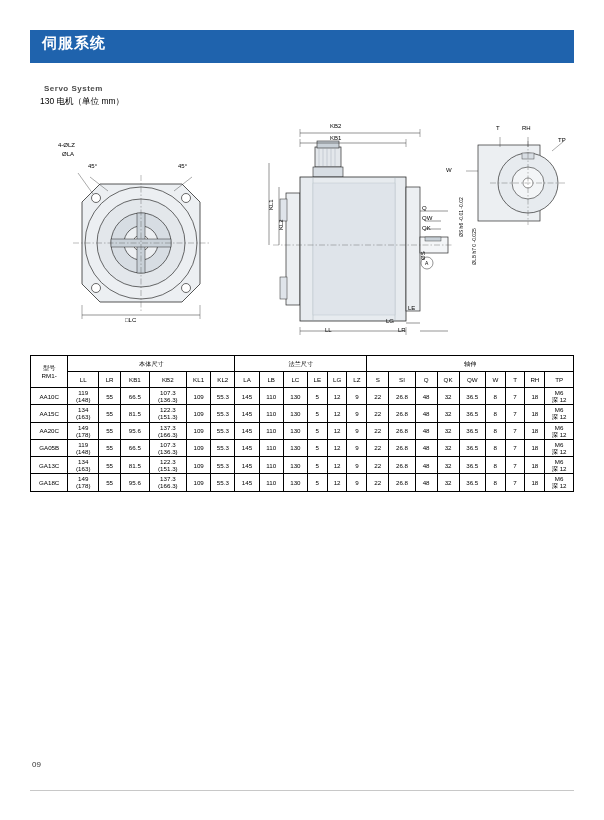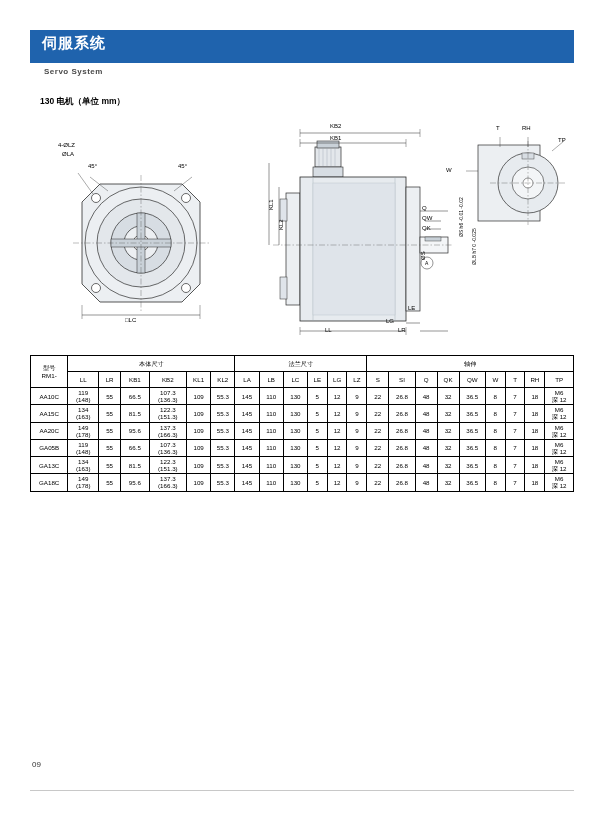--- a/index.html
+++ b/index.html
@@ -19,26 +19,26 @@
     background:#1f63ad;
   }
   .hdr-title{
     position:absolute;left:12px;top:4px;
     color:#fff;font-size:15px;font-weight:bold;letter-spacing:1px;
   }
   .hdr-bar2{
     position:absolute;left:30px;top:60px;width:544px;height:3px;background:#1f63ad;
   }
   .hdr-sub{
-    position:absolute;left:44px;top:67px;
+    position:absolute;left:44px;top:84px;
     font-size:8px;color:#4a4a4a;font-weight:bold;letter-spacing:.5px;
   }
   .sect-title{
     position:absolute;left:40px;top:96px;
-    font-size:8.5px;font-weight:bold;color:#000;
+    font-size:8.5px;font-weight:normal;color:#000;
   }
 
   
   .draw{position:absolute;left:30px;top:115px;width:544px;height:235px;}
   .lbl{position:absolute;font-size:6px;color:#000;white-space:nowrap;}
   .lbl-v{position:absolute;font-size:6px;color:#000;white-space:nowrap;
          transform:rotate(-90deg);transform-origin:left top;}
 
   
   table.spec{

